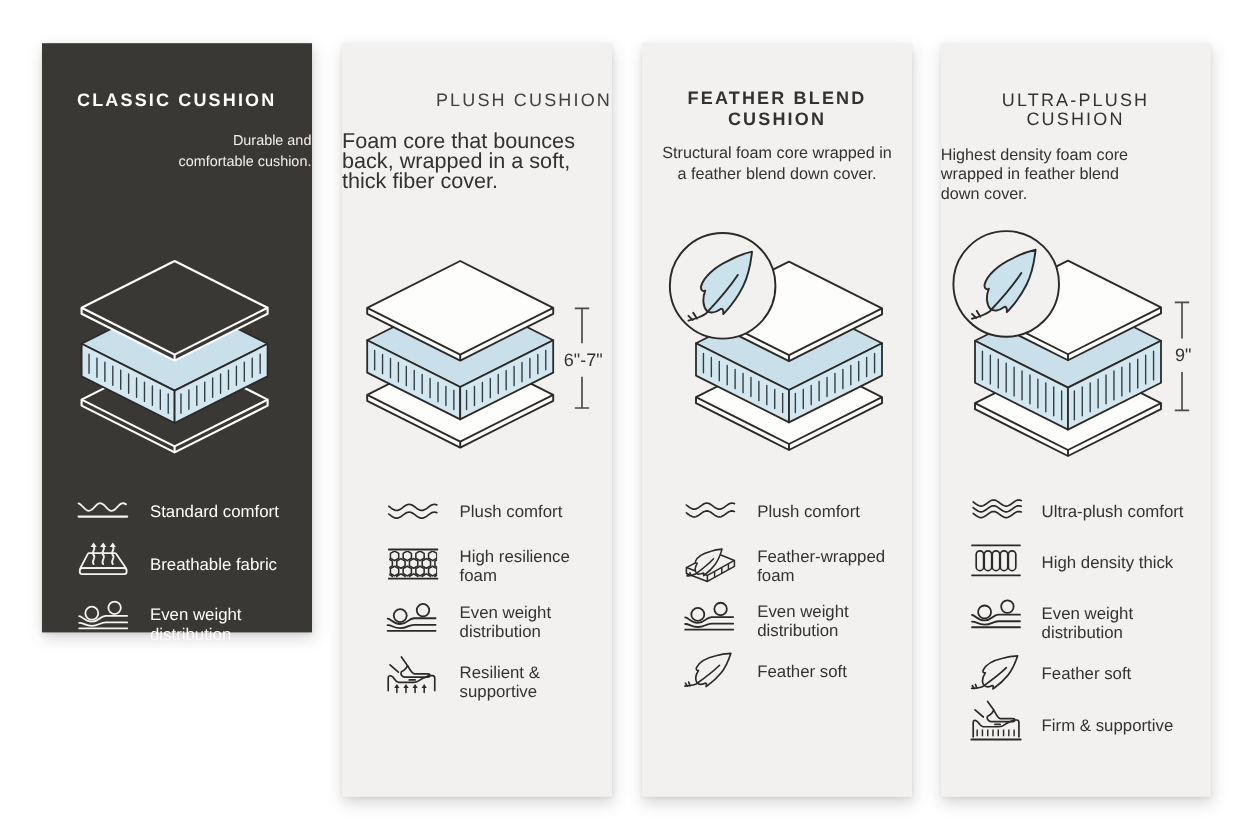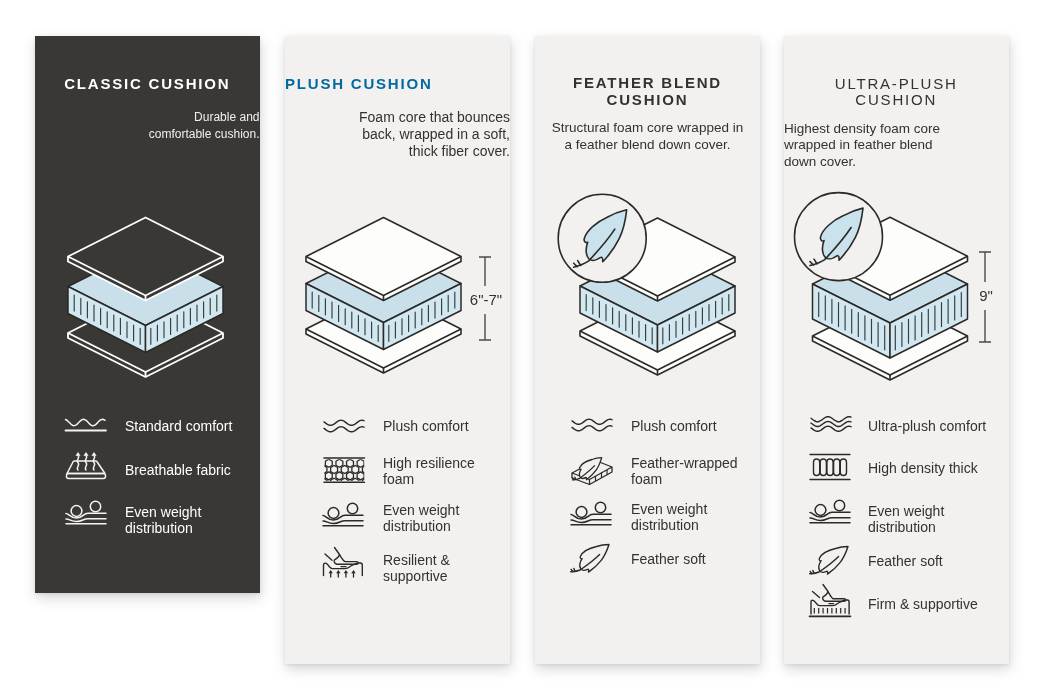--- a/index.html
+++ b/index.html
@@ -1,13 +1,13 @@
 <!DOCTYPE html>
 <html><head><meta charset="utf-8"><style>html,body{margin:0;padding:0}body{width:1049px;height:700px;background:#fff;position:relative;overflow:hidden;font-family:"Liberation Sans",sans-serif;-webkit-font-smoothing:antialiased}div{box-sizing:border-box}</style></head><body>
-<div style="position:absolute;left:35px;top:36px;width:224.5px;height:557px;background:#3a3835;box-shadow:1px 5px 12px rgba(70,70,70,.22), 0 1px 3px rgba(70,70,70,.10)">
+<div style="position:absolute;left:35px;top:36px;width:224.5px;height:491px;background:#3a3835;box-shadow:1px 5px 12px rgba(70,70,70,.22), 0 1px 3px rgba(70,70,70,.10)">
     <div style="position:absolute;left:0;top:39.8px;width:100%;text-align:center;font-weight:bold;font-size:15px;line-height:16.5px;letter-spacing:1.8px;color:#fff">CLASSIC CUSHION</div>
     <div style="position:absolute;left:0;top:72.5px;width:100%;text-align:right;font-size:12px;line-height:17px;color:#f2efec">Durable and<br>comfortable cushion.</div>
     <svg width="224.5" height="628" viewBox="0 0 224.5 628" style="position:absolute;left:0;top:0">
       <path d="M33.0,297.0 L110.5,258.0 L188.0,297.0 L188.0,302.0 L110.5,341.0 L33.0,302.0 Z" fill="#3a3835" stroke="#fff" stroke-width="1.8" stroke-linejoin="round"></path>
       <path d="M33.0,297.0 L110.5,336.0 L188.0,297.0" fill="none" stroke="#fff" stroke-width="1.8" stroke-linejoin="round"></path>
       <path d="M110.5,336.0 L110.5,341.0" fill="none" stroke="#fff" stroke-width="1.8"></path>
       <path d="M33.0,250.5 L110.5,211.5 L188.0,250.5 L110.5,289.5 Z" fill="#c9e0ea" stroke="#2b2a28" stroke-width="1.5" stroke-linejoin="round"></path>
       <path d="M33.0,250.5 L110.5,289.5 L110.5,316.5 L33.0,277.5 Z" fill="#d2e7ef" stroke="#2b2a28" stroke-width="1.5" stroke-linejoin="round"></path>
       <path d="M188.0,250.5 L110.5,289.5 L110.5,316.5 L188.0,277.5 Z" fill="#d2e7ef" stroke="#2b2a28" stroke-width="1.5" stroke-linejoin="round"></path>
       <path d="M39.2,259.1 L39.2,275.1 M181.8,259.1 L181.8,275.1 M45.8,262.4 L45.8,278.4 M175.2,262.4 L175.2,278.4 M52.4,265.8 L52.4,281.8 M168.6,265.8 L168.6,281.8 M59.0,269.1 L59.0,285.1 M162.0,269.1 L162.0,285.1 M65.6,272.4 L65.6,288.4 M155.4,272.4 L155.4,288.4 M72.2,275.7 L72.2,291.7 M148.8,275.7 L148.8,291.7 M78.8,279.0 L78.8,295.0 M142.2,279.0 L142.2,295.0 M85.4,282.4 L85.4,298.4 M135.6,282.4 L135.6,298.4 M92.0,285.7 L92.0,301.7 M129.0,285.7 L129.0,301.7 M98.6,289.0 L98.6,305.0 M122.4,289.0 L122.4,305.0 M105.2,292.3 L105.2,308.3 M115.8,292.3 L115.8,308.3 " stroke="#333d42" stroke-width="1.15" fill="none" stroke-linecap="round"></path>
@@ -34,22 +34,22 @@
     <svg width="46" height="36" viewBox="0 0 46 36" style="position:absolute;left:28.0px;top:458.5px">
       <circle cx="13.5" cy="16" r="5.4" stroke="#f5f3f0" stroke-width="1.5" fill="none"></circle>
       <circle cx="32.5" cy="11.5" r="5.2" stroke="#f5f3f0" stroke-width="1.5" fill="none"></circle>
       <path d="M3,18.5 C6,18.5 7,23 13.5,23 C20,23 20,18.3 25,18.2 L43,18.2" stroke="#f5f3f0" stroke-width="1.5" fill="none" stroke-linecap="round"></path>
       <path d="M3,24 C7,24 8,26.5 13.5,26.5 C19.5,26.5 20,23.8 25,23.7 L43,23.7" stroke="#f5f3f0" stroke-width="1.5" fill="none" stroke-linecap="round"></path>
       <path d="M3,28.7 L43,28.7" stroke="#f5f3f0" stroke-width="1.5" fill="none" stroke-linecap="round"></path>
     </svg>
     <div style="position:absolute;left:90px;top:468.0px;font-size:14px;line-height:16px;color:#fff">Even weight<br>distribution</div>
   </div>
 <div style="position:absolute;left:285px;top:36px;width:225px;height:628px;background:#f2f1ef;box-shadow:1px 5px 12px rgba(70,70,70,.22), 0 1px 3px rgba(70,70,70,.10)">
-    <div style="position:absolute;left:0;top:39.8px;width:100%;text-align:left;font-weight:bold;font-size:15px;line-height:16.5px;letter-spacing:1.8px;color:#0369a1">PLUSH CUSHION</div>
-    <div style="position:absolute;left:0;top:72.5px;width:100%;text-align:right;font-size:14px;line-height:17px;color:#333230">Foam core that bounces<br>back, wrapped in a soft,<br>thick fiber cover.</div>
+    <div style="position:absolute;left:0;top:39.8px;width:100%;text-align:right;font-weight:normal;font-size:15px;line-height:16.5px;letter-spacing:1.8px;color:#404040">PLUSH CUSHION</div>
+    <div style="position:absolute;left:0;top:72.5px;width:100%;text-align:left;font-size:18px;line-height:17px;color:#333230">Foam core that bounces<br>back, wrapped in a soft,<br>thick fiber cover.</div>
     <svg width="225" height="628" viewBox="0 0 225 628" style="position:absolute;left:0;top:0">
       <path d="M21.0,293.0 L98.5,254.0 L176.0,293.0 L176.0,298.0 L98.5,337.0 L21.0,298.0 Z" fill="#fdfdfc" stroke="#2b2a28" stroke-width="1.6" stroke-linejoin="round"></path>
       <path d="M21.0,293.0 L98.5,332.0 L176.0,293.0" fill="none" stroke="#2b2a28" stroke-width="1.6" stroke-linejoin="round"></path>
       <path d="M98.5,332.0 L98.5,337.0" fill="none" stroke="#2b2a28" stroke-width="1.6"></path>
       <path d="M21.0,247.5 L98.5,208.5 L176.0,247.5 L98.5,286.5 Z" fill="#c9e0ea" stroke="#2b2a28" stroke-width="1.5" stroke-linejoin="round"></path>
       <path d="M21.0,247.5 L98.5,286.5 L98.5,313.5 L21.0,274.5 Z" fill="#d2e7ef" stroke="#2b2a28" stroke-width="1.5" stroke-linejoin="round"></path>
       <path d="M176.0,247.5 L98.5,286.5 L98.5,313.5 L176.0,274.5 Z" fill="#d2e7ef" stroke="#2b2a28" stroke-width="1.5" stroke-linejoin="round"></path>
       <path d="M27.2,256.1 L27.2,272.1 M169.8,256.1 L169.8,272.1 M33.8,259.4 L33.8,275.4 M163.2,259.4 L163.2,275.4 M40.4,262.8 L40.4,278.8 M156.6,262.8 L156.6,278.8 M47.0,266.1 L47.0,282.1 M150.0,266.1 L150.0,282.1 M53.6,269.4 L53.6,285.4 M143.4,269.4 L143.4,285.4 M60.2,272.7 L60.2,288.7 M136.8,272.7 L136.8,288.7 M66.8,276.0 L66.8,292.0 M130.2,276.0 L130.2,292.0 M73.4,279.4 L73.4,295.4 M123.6,279.4 L123.6,295.4 M80.0,282.7 L80.0,298.7 M117.0,282.7 L117.0,298.7 M86.6,286.0 L86.6,302.0 M110.4,286.0 L110.4,302.0 M93.2,289.3 L93.2,305.3 M103.8,289.3 L103.8,305.3 " stroke="#333d42" stroke-width="1.15" fill="none" stroke-linecap="round"></path>
       <path d="M21.0,220.5 L98.5,181.5 L176.0,220.5 L176.0,225.5 L98.5,264.5 L21.0,225.5 Z" fill="#fdfdfc" stroke="#2b2a28" stroke-width="1.6" stroke-linejoin="round"></path>
       <path d="M21.0,220.5 L98.5,259.5 L176.0,220.5" fill="none" stroke="#2b2a28" stroke-width="1.6" stroke-linejoin="round"></path>

